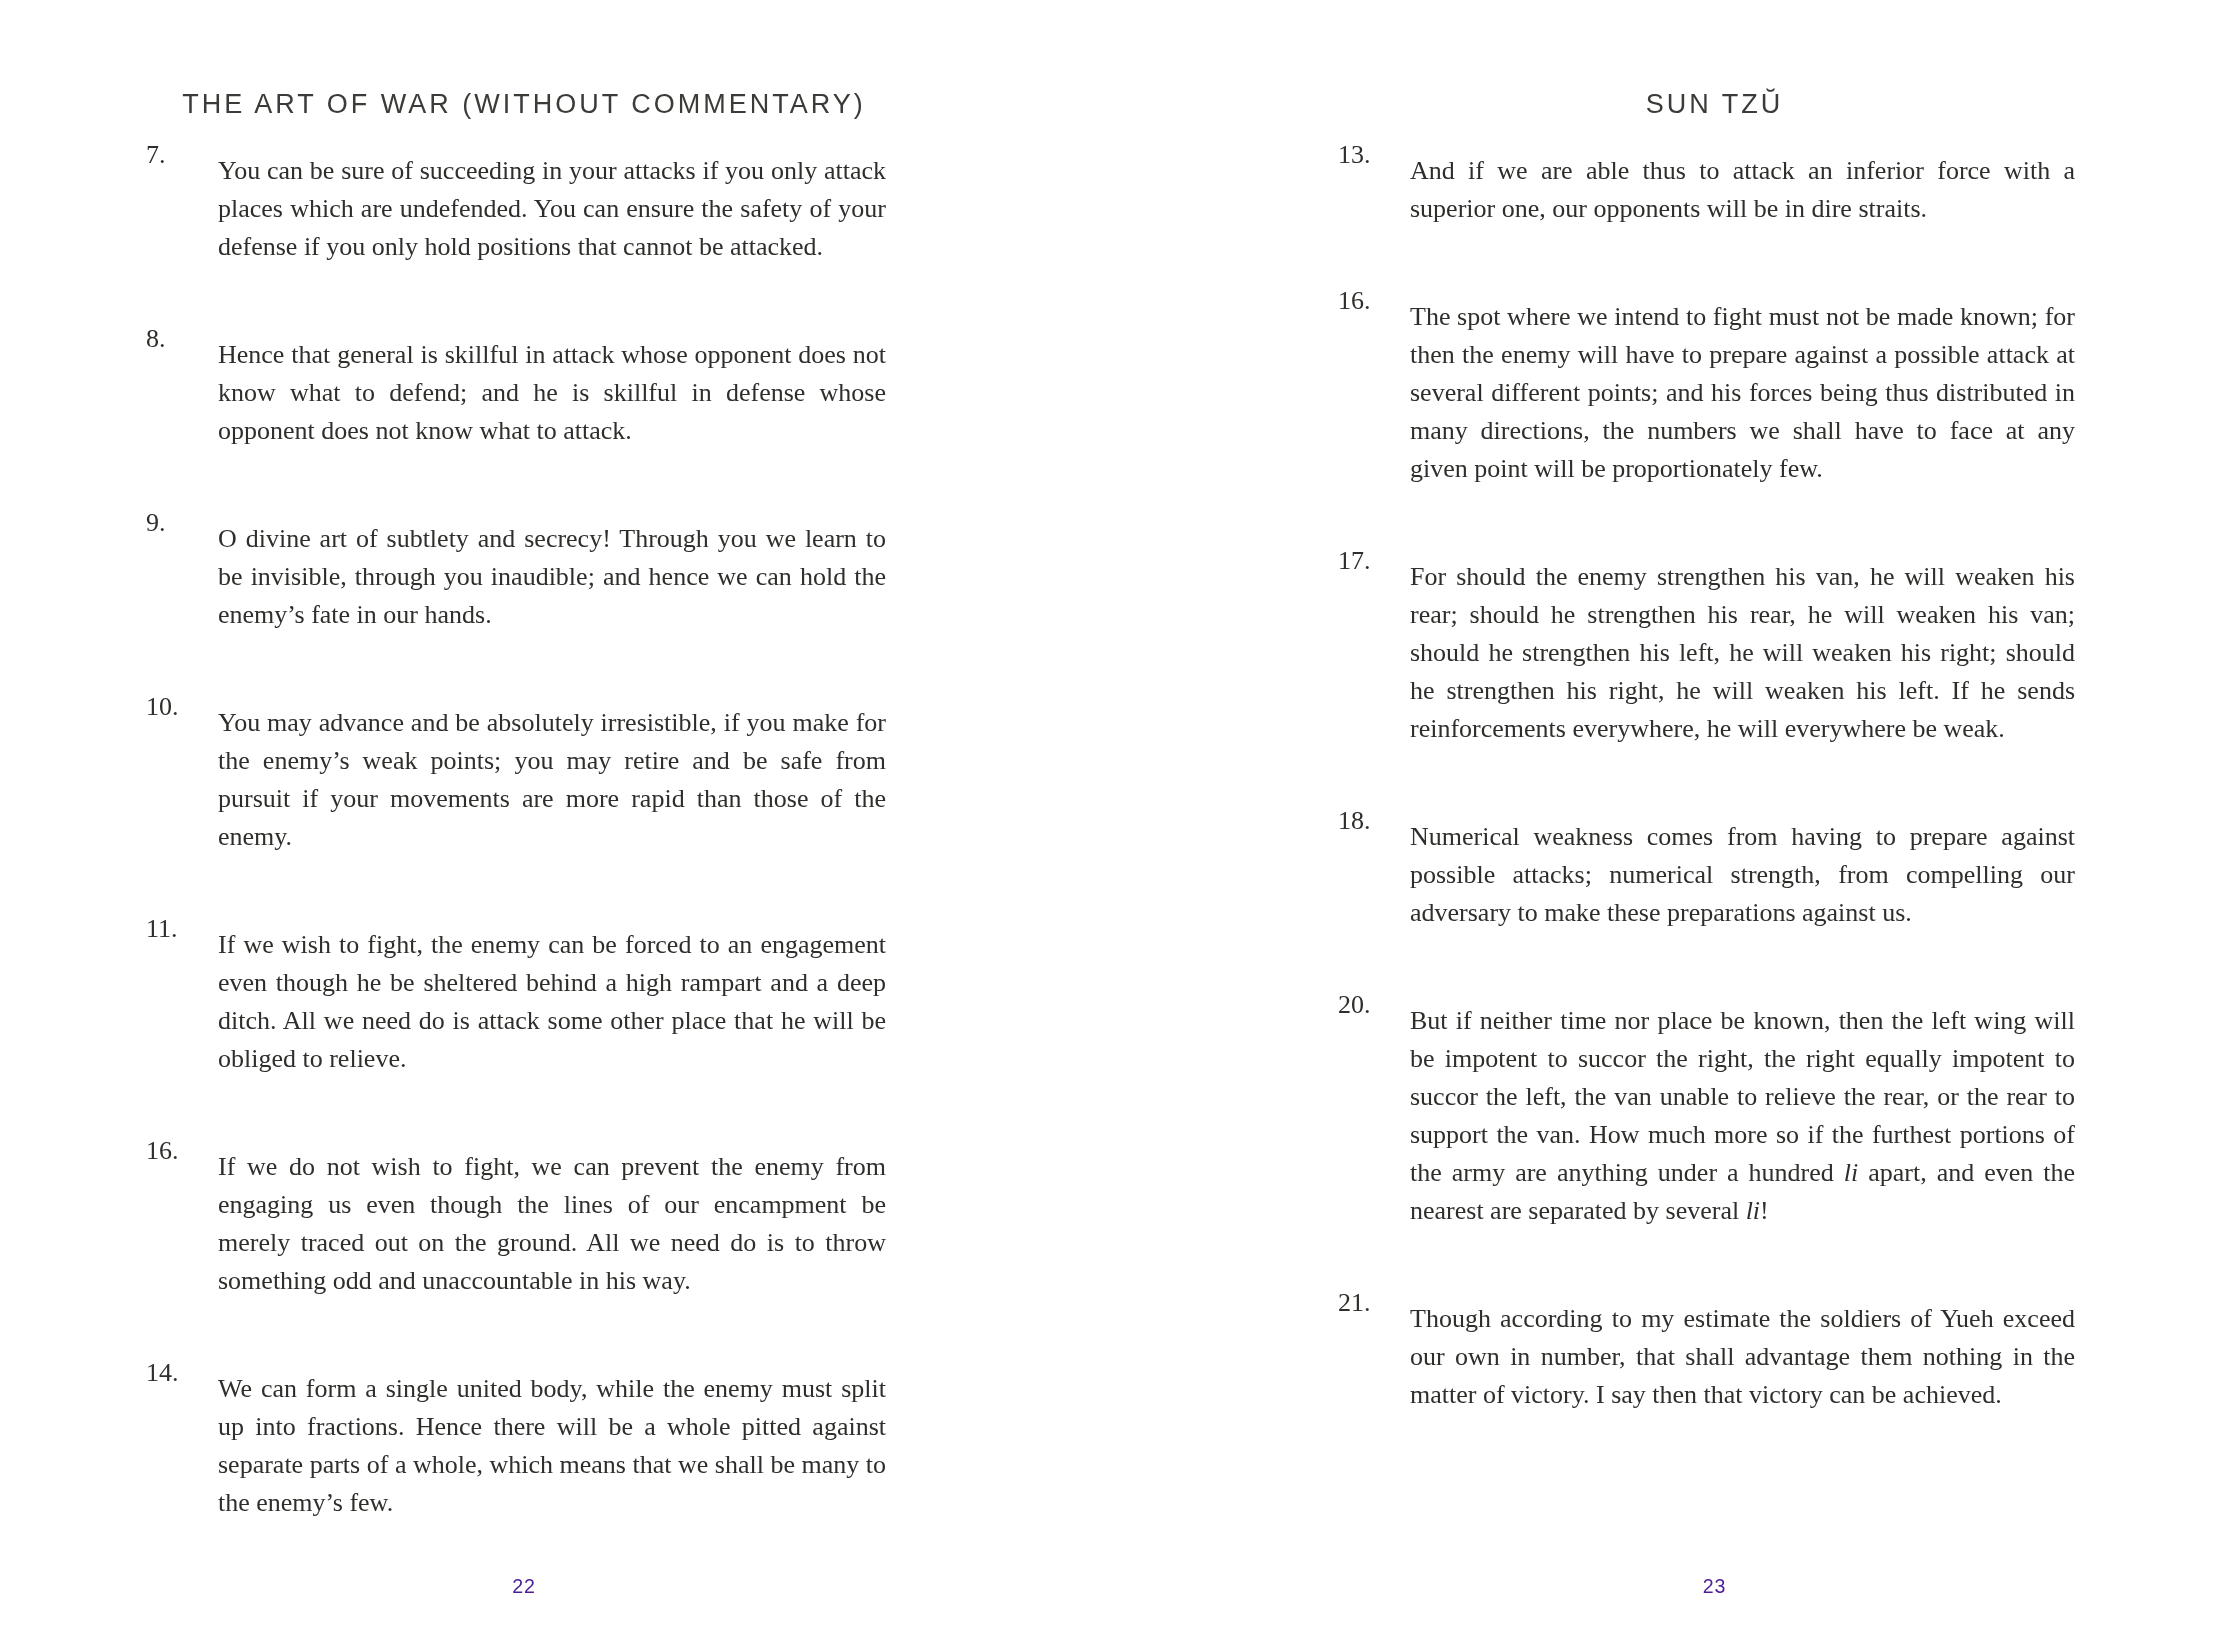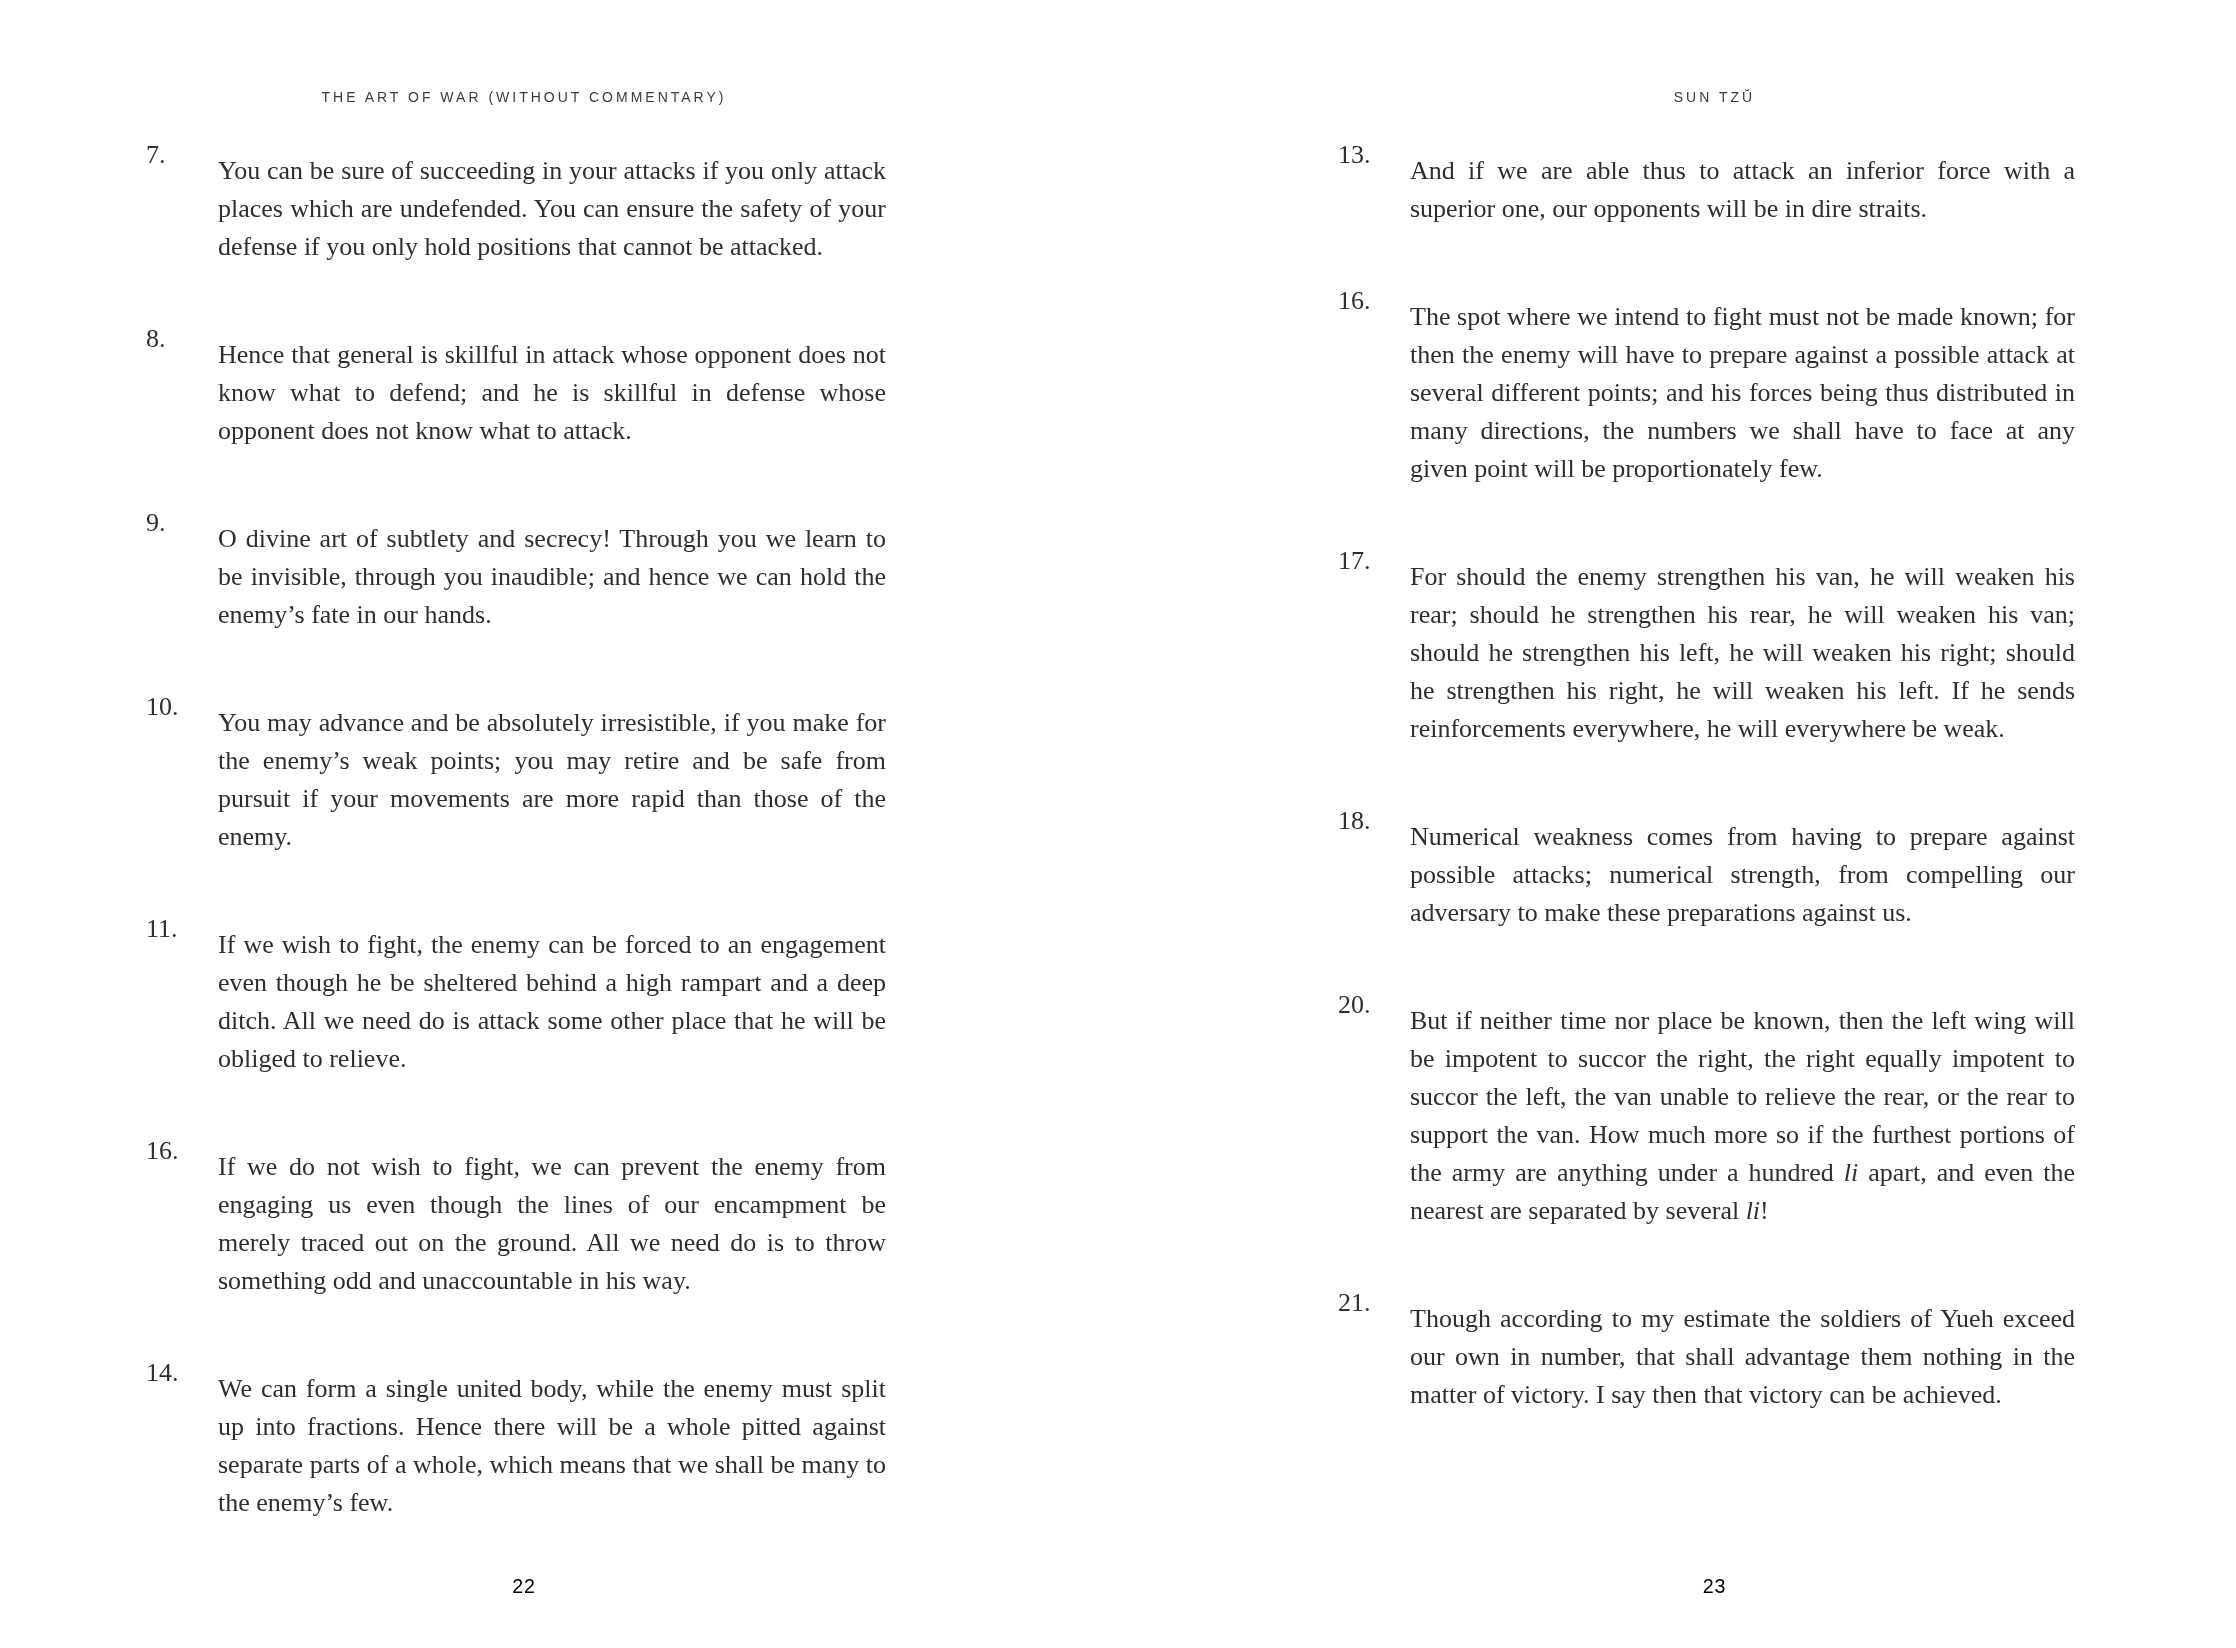--- a/index.html
+++ b/index.html
@@ -27,21 +27,21 @@
   .page-left  { left: 146px;  width: 756px; }
   .page-right { left: 1338px; width: 753px; }
 
   .running-head {
     position: absolute;
     top: 89px;
     left: 0;
     width: 100%;
     text-align: center;
     font-family: "Liberation Sans", "DejaVu Sans", sans-serif;
-    font-size: 14px;
+    font-size: 27px;
     font-weight: 400;
     letter-spacing: 3px;
     color: #3b3b38;
     white-space: nowrap;
   }
 
   .paragraph-list {
     position: absolute;
     top: 136px;
     left: 0;
@@ -76,21 +76,21 @@
 
   .folio {
     position: absolute;
     top: 1575px;
     left: 0;
     width: 100%;
     text-align: center;
     font-family: "Liberation Sans", "DejaVu Sans", sans-serif;
     font-size: 19.6px;
     letter-spacing: 0.9px;
-    color: #000000;
+    color: #4c1d95;
   }
 </style>
 </head>
 <body>
 
 <div class="spread">
 
   <section class="page page-left">
     <header class="running-head">THE ART OF WAR (WITHOUT COMMENTARY)</header>
     <div class="paragraph-list">

